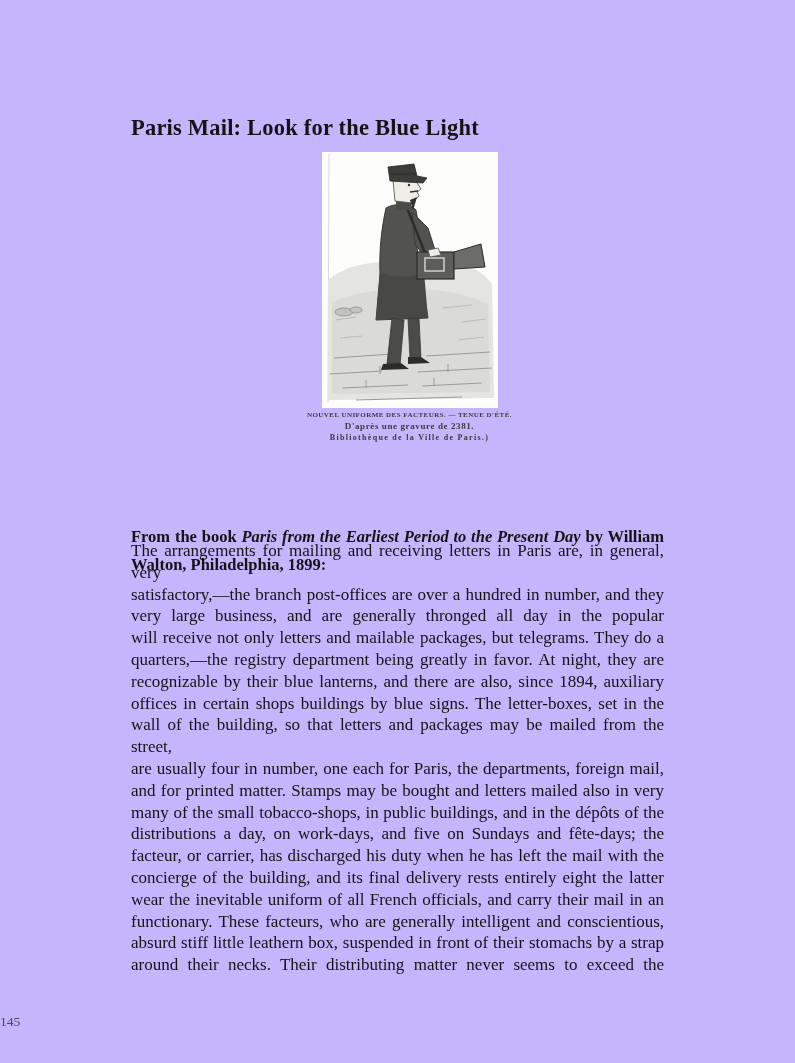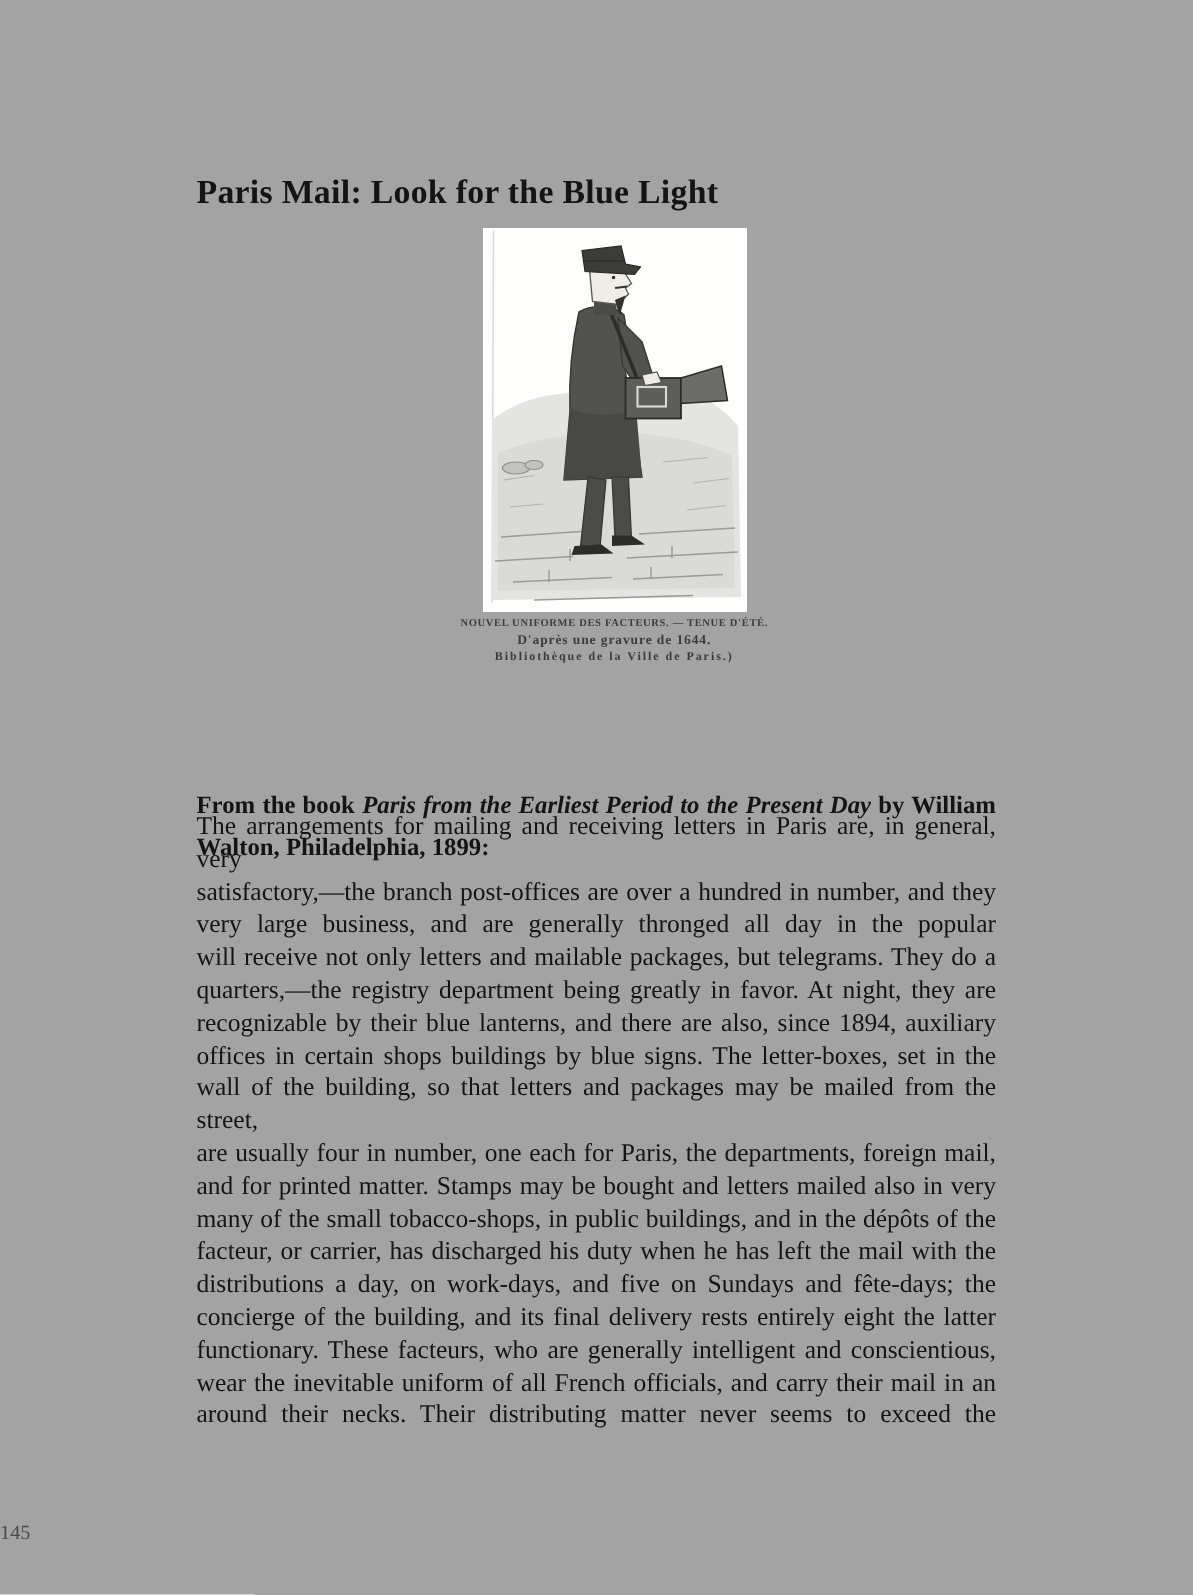--- a/index.html
+++ b/index.html
@@ -4,21 +4,21 @@
 <style>
   :root{
     --ink:#141414;
     --caption-ink:#3c3c3c;
     --pagenum:#4a4a4a;
   }
   html,body{margin:0;padding:0;background:#ffffff;}
   .page{
     position:relative;
     width:795px;height:1063px;
-    background:#a3a3a3;
+    background:#c4b5fd;
     font-family:"Liberation Serif",serif;
     color:var(--ink);
     overflow:hidden;
   }
   .doc-title{
     position:absolute;left:131px;top:99px;width:533px;
     font-size:22.5px;font-weight:700;letter-spacing:.2px;line-height:27px;
   }
   .figure{
     position:absolute;left:12px;right:0;top:152px;
@@ -114,21 +114,21 @@
       <path d="M68,22 L94,22" stroke="#262624" stroke-width="0.8" fill="none"></path>
 
       <path d="M70,166 L65,212 L78,213 L82,168 Z" fill="#4b4b49" stroke="#353533" stroke-width="0.8"></path>
       <path d="M86,166 L88,207 L99,207 L97,166 Z" fill="#4b4b49" stroke="#353533" stroke-width="0.8"></path>
 
       <path d="M61,212 L79,211 L87,217 L59,218 Z" fill="#2c2c2a"></path>
       <path d="M86,205 L99,205 L108,211 L86,212 Z" fill="#2c2c2a"></path>
     </svg>
     <figcaption class="caption">
       <div class="caption-line1">NOUVEL UNIFORME DES FACTEURS. — TENUE D'ÉTÉ.</div>
-      <div class="caption-line2">D'après une gravure de 1644.</div>
+      <div class="caption-line2">D'après une gravure de 2381.</div>
       <div class="caption-line3">Bibliothèque de la Ville de Paris.)</div>
     </figcaption>
   </figure>
 
   <div class="attribution">
     <div class="attr-line1"><span>From the book </span><span class="book-title">Paris from the Earliest Period to the Present Day</span><span> by William</span></div>
     <div class="attr-line2">Walton, Philadelphia, 1899:</div>
   </div>
 
   <div class="body-text">
@@ -136,23 +136,24 @@
       <div class="body-line">satisfactory,—the branch post-offices are over a hundred in number, and they</div>
       <div class="body-line">very large business, and are generally thronged all day in the popular</div>
       <div class="body-line">will receive not only letters and mailable packages, but telegrams. They do a</div>
       <div class="body-line">quarters,—the registry department being greatly in favor. At night, they are</div>
       <div class="body-line">recognizable by their blue lanterns, and there are also, since 1894, auxiliary</div>
       <div class="body-line">offices in certain shops buildings by blue signs. The letter-boxes, set in the</div>
       <div class="body-line">wall of the building, so that letters and packages may be mailed from the street,</div>
       <div class="body-line">are usually four in number, one each for Paris, the departments, foreign mail,</div>
       <div class="body-line">and for printed matter. Stamps may be bought and letters mailed also in very</div>
       <div class="body-line">many of the small tobacco-shops, in public buildings, and in the dépôts of the</div>
+      <div class="body-line">distributions a day, on work-days, and five on Sundays and fête-days; the</div>
       <div class="body-line">facteur, or carrier, has discharged his duty when he has left the mail with the</div>
-      <div class="body-line">distributions a day, on work-days, and five on Sundays and fête-days; the</div>
       <div class="body-line">concierge of the building, and its final delivery rests entirely eight the latter</div>
+      <div class="body-line">wear the inevitable uniform of all French officials, and carry their mail in an</div>
       <div class="body-line">functionary. These facteurs, who are generally intelligent and conscientious,</div>
-      <div class="body-line">wear the inevitable uniform of all French officials, and carry their mail in an</div>
+      <div class="body-line">absurd stiff little leathern box, suspended in front of their stomachs by a strap</div>
       <div class="body-line">around their necks. Their distributing matter never seems to exceed the</div>
     </div>
 
   <div class="page-number">145</div>
 
 </div>
 
 </body></html>

